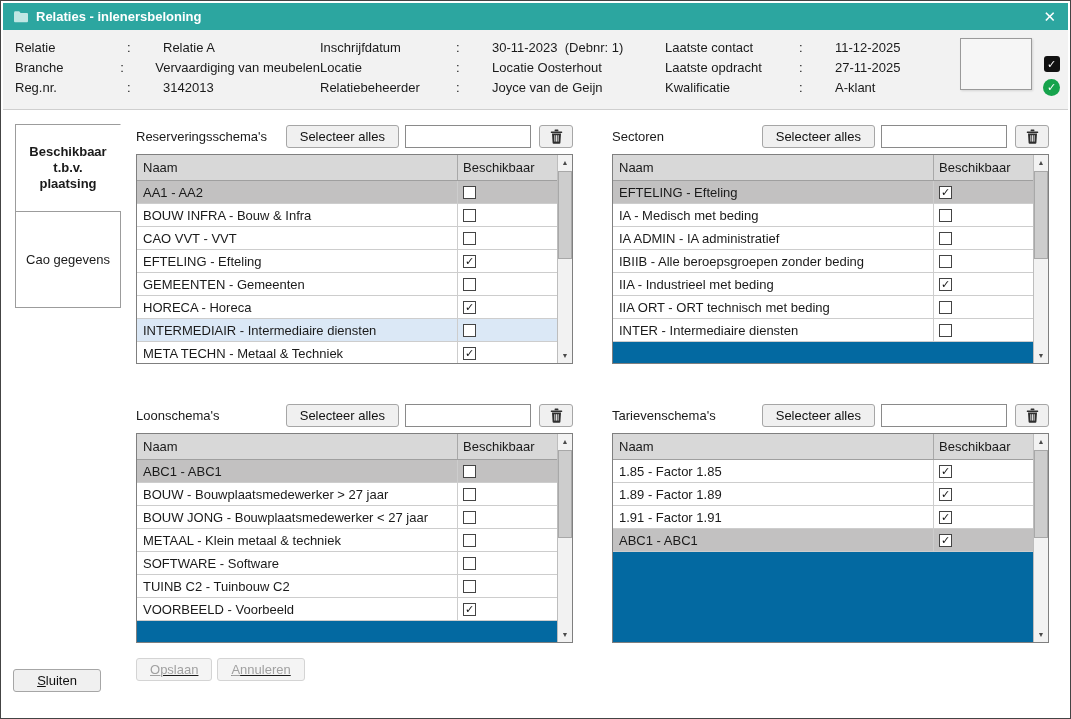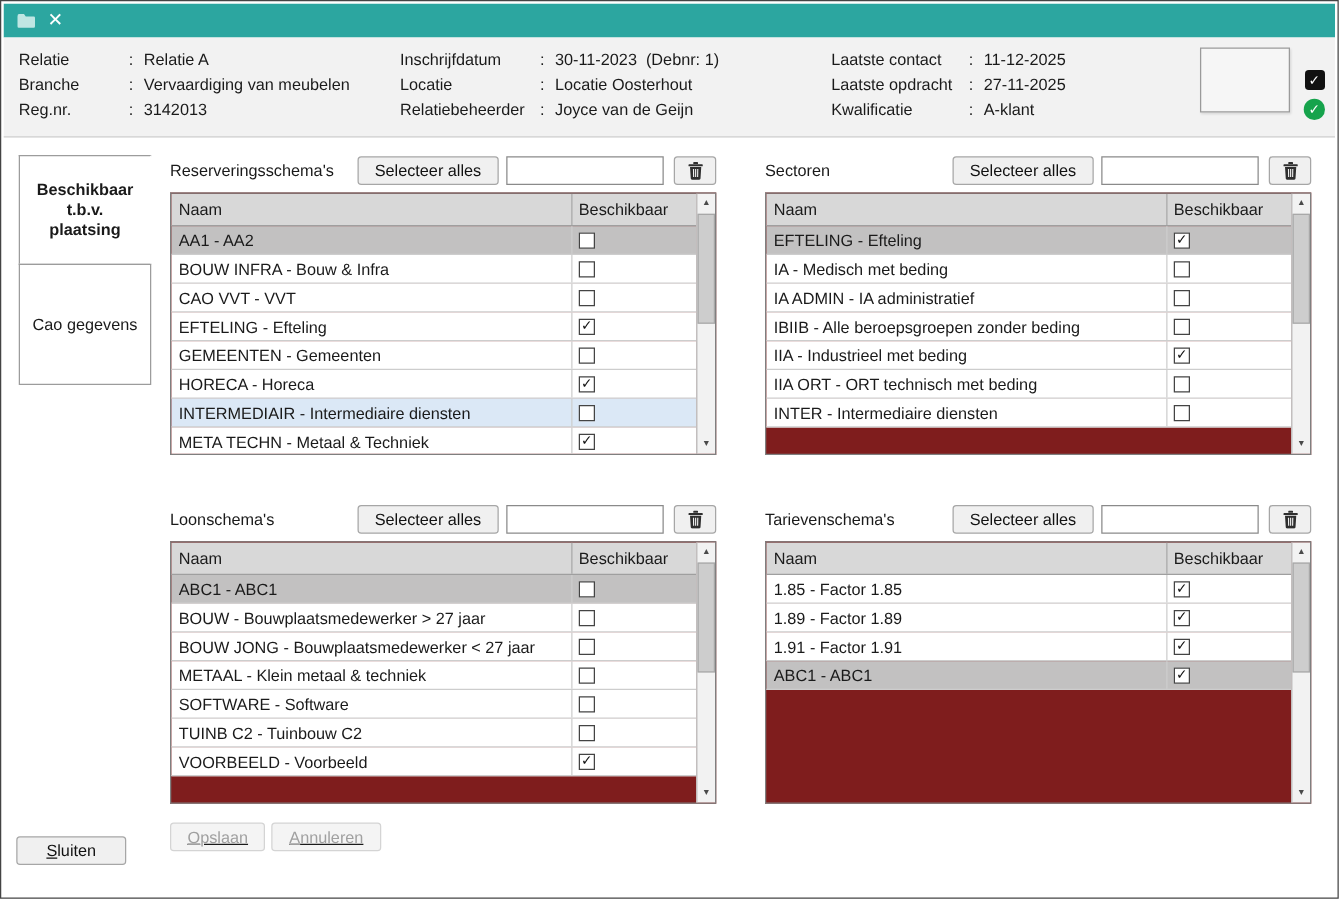--- a/index.html
+++ b/index.html
@@ -28,21 +28,21 @@
   .titlebar .title { color: #fff; font-weight: bold; flex: 1; }
   .close-x { color: #fff; font-size: 15px; line-height: 1; cursor: pointer; padding: 0 2px; }
 
   .hdr {
     flex: 0 0 auto; height: 80px;
     background: #f2f2f2; border-bottom: 1px solid #cfcfcf;
     padding: 8px 12px; position: relative;
   }
   .hdr-fields { display: flex; height: 100%; }
   .hdr-group { display: flex; flex-direction: column; }
-  .hdr-row { display: flex; line-height: 20px; }
+  .hdr-row { display: flex; line-height: 20px; gap: 24px; }
   .hdr-colon { width: 12px; }
   .hdr-value { white-space: pre; }
   .hdr-group1 { width: 305px; } .hdr-group1 .hdr-label { width: 88px; }
   .hdr-group2 { width: 345px; } .hdr-group2 .hdr-label { width: 112px; }
   .hdr-group3 { flex: 1; }     .hdr-group3 .hdr-label { width: 110px; }
   .photo-box {
     position: absolute; right: 36px; top: 8px;
     width: 72px; height: 52px;
     background: #f6f6f6; border: 1px solid #9a9a9a;
     box-shadow: 1px 1px 2px rgba(0,0,0,.12);
@@ -83,21 +83,21 @@
     background: #f0f0f0; border: 1px solid #a6a6a6; border-radius: 3px;
     height: 23px; padding: 0 13px; cursor: pointer;
   }
   .filter-input {
     height: 23px; width: 126px; margin-left: 6px;
     border: 1px solid #8a8a8a; background: #fff;
     font-family: inherit; font-size: 13px; padding: 0 4px;
   }
   .trash-btn { margin-left: 8px; width: 34px; padding: 0; display: inline-flex; align-items: center; justify-content: center; }
 
-  .table { border: 1px solid #7f7f7f; height: 210px; position: relative; background: #7f1d1d; }
+  .table { border: 1px solid #7f7f7f; height: 210px; position: relative; background: #0369a1; }
   .t-inner { margin-right: 15px; height: 100%; overflow: hidden; }
   .thead { display: flex; height: 26px; background: #d8d8d8; border-bottom: 1px solid #9f9f9f; align-items: stretch; }
   .th-name { flex: 1; padding-left: 6px; display: flex; align-items: center; }
   .th-avail { width: 100px; border-left: 1px solid #a8a8a8; padding-left: 5px; display: flex; align-items: center; }
   .row { display: flex; height: 23px; border-bottom: 1px solid #cdcdcd; background: #fff; cursor: default; }
   .row.selected { background: var(--selected-row, #c2c1c1); }
   .row.hover { background: var(--hover-row, #dbe8f6); }
   .cell-name { flex: 1; padding-left: 6px; display: flex; align-items: center; white-space: nowrap; overflow: hidden; }
   .cell-avail { width: 100px; border-left: 1px solid #cdcdcd; display: flex; align-items: center; padding-left: 5px; }
   .cb {
@@ -120,20 +120,21 @@
 <body>
 
 <div class="window" style="--titlebar: #2CA6A0; --selected-row: #c2c1c1; --hover-row: #dbe8f6; --status-green: #16A34C;">
 
   <div class="titlebar">
     <span class="title-folder">
       <svg width="16" height="13" viewBox="0 0 16 13" aria-hidden="true">
         <path d="M1 3.2 Q1 1.2 2 1.2 h4.2 l1.4 1.9 H14 q1 0 1 1 V11 q0 1.2 -1 1.2 H2 Q1 12.2 1 11 Z" fill="#bfe6e3"></path>
       </svg>
     </span>
+    <span class="title">Relaties - inlenersbeloning</span>
     <span class="close-x">✕</span>
   </div>
 
   <div class="hdr">
     <div class="hdr-fields">
         <div class="hdr-group hdr-group1">
           <div class="hdr-row">
             <span class="hdr-label">Relatie</span>
             <span class="hdr-colon">:</span>
             <span class="hdr-value">Relatie A</span>

